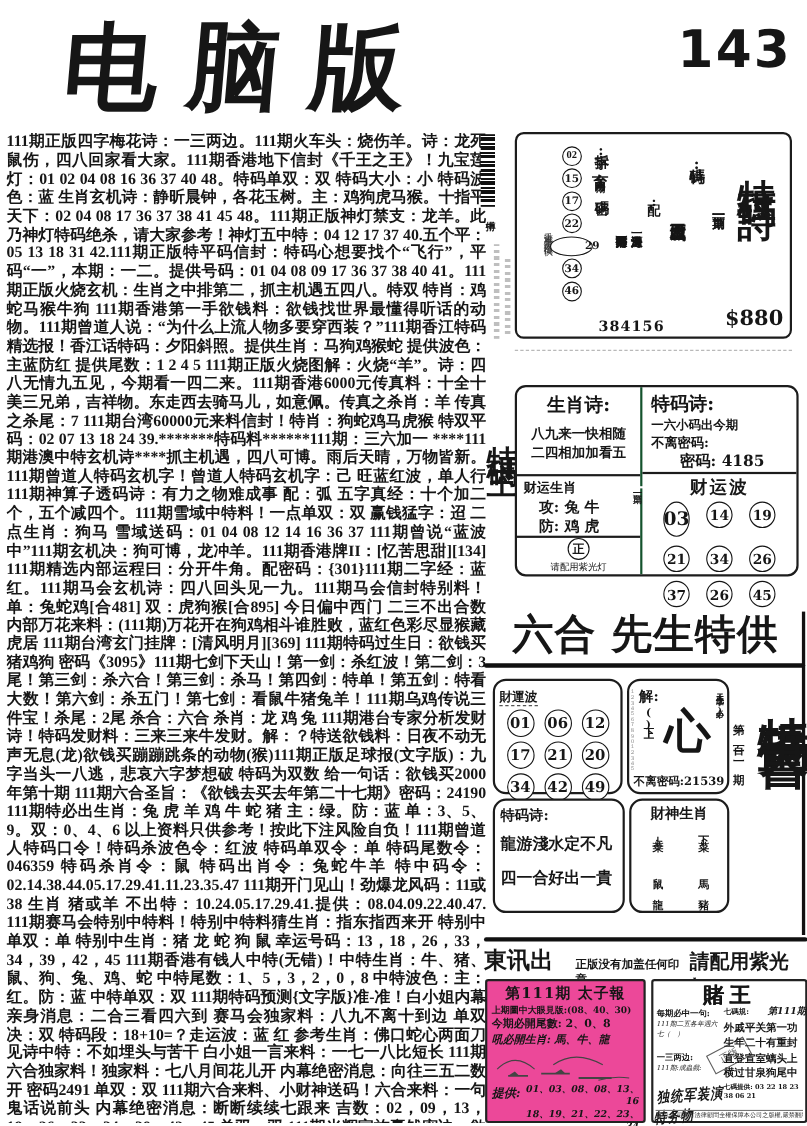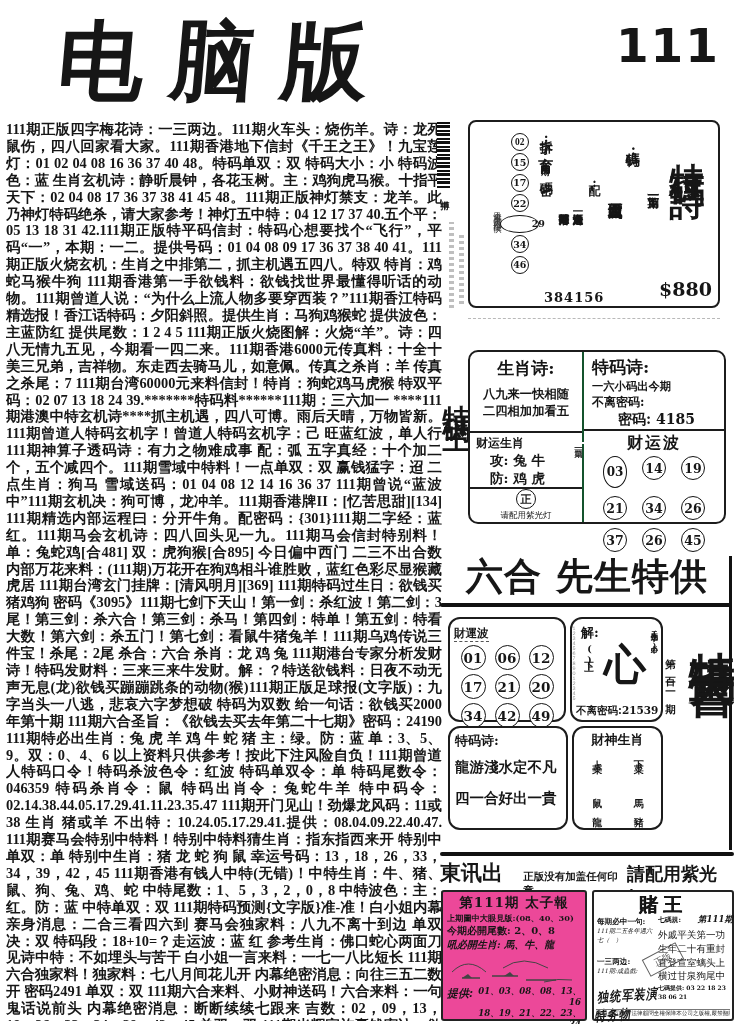--- a/index.html
+++ b/index.html
@@ -60,21 +60,21 @@
   .stamp-diag{position:absolute;left:50px;top:58px;width:36px;height:17px;border:1.5px solid #444;
               transform:rotate(-28deg);display:flex;align-items:center;justify-content:center;
               font-size:9px;color:#444;opacity:.85;}
 </style>
 </head>
 <body>
 
 <div id="page">
 
   <div class="abs cn-title">电脑版</div>
-  <div class="abs issue-num">111</div>
+  <div class="abs issue-num">143</div>
 
   <div class="abs left-col">111期正版四字梅花诗：一三两边。111期火车头：烧伤羊。诗：龙死鼠伤，四八回家看大家。111期香港地下信封《千王之王》！九宝莲灯：01 02 04 08 16 36 37 40 48。特码单双：双 特码大小：小 特码波色：蓝 生肖玄机诗：静昕晨钟，各花玉树。主：鸡狗虎马猴。十指平天下：02 04 08 17 36 37 38 41 45 48。111期正版神灯禁支：龙羊。此乃神灯特码绝杀，请大家参考！神灯五中特：04 12 17 37 40.五个平：05 13 18 31 42.111期正版特平码信封：特码心想要找个“飞行”，平码“一”，本期：一二。提供号码：01 04 08 09 17 36 37 38 40 41。111期正版火烧玄机：生肖之中排第二，抓主机遇五四八。特双 特肖：鸡蛇马猴牛狗 111期香港第一手欲钱料：欲钱找世界最懂得听话的动物。111期曾道人说：“为什么上流人物多要穿西装？”111期香江特码精选报！香江话特码：夕阳斜照。提供生肖：马狗鸡猴蛇 提供波色：主蓝防红 提供尾数：1 2 4 5 111期正版火烧图解：火烧“羊”。诗：四八无情九五见，今期看一四二来。111期香港6000元传真料：十全十美三兄弟，吉祥物。东走西去骑马儿，如意佩。传真之杀肖：羊 传真之杀尾：7 111期台湾60000元来料信封！特肖：狗蛇鸡马虎猴 特双平码：02 07 13 18 24 39.*******特码料******111期：三六加一 ****111期港澳中特玄机诗****抓主机遇，四八可博。雨后天晴，万物皆新。111期曾道人特码玄机字！曾道人特码玄机字：己 旺蓝红波，单人行 111期神算子透码诗：有力之物难成事 配：弧 五字真经：十个加二个，五个减四个。111期雪域中特料！一点单双：双 赢钱猛字：迢 二点生肖：狗马 雪域送码：01 04 08 12 14 16 36 37 111期曾说“蓝波中”111期玄机决：狗可博，龙冲羊。111期香港牌II：[忆苦思甜][134] 111期精选内部运程曰：分开牛角。配密码：{301}111期二字经：蓝红。111期马会玄机诗：四八回头见一九。111期马会信封特别料！单：兔蛇鸡[合481] 双：虎狗猴[合895] 今日偏中西门 二三不出合数 内部万花来料：(111期)万花开在狗鸡相斗谁胜败，蓝红色彩尽显猴藏虎居 111期台湾玄门挂牌：[清风明月][369] 111期特码过生日：欲钱买猪鸡狗 密码《3095》111期七剑下天山！第一剑：杀红波！第二剑：3尾！第三剑：杀六合！第三剑：杀马！第四剑：特单！第五剑：特看大数！第六剑：杀五门！第七剑：看鼠牛猪兔羊！111期乌鸡传说三件宝！杀尾：2尾 杀合：六合 杀肖：龙 鸡 兔 111期港台专家分析发财诗！特码发财料：三来三来牛发财。解：？特送欲钱料：日夜不动无声无息(龙)欲钱买蹦蹦跳条的动物(猴)111期正版足球报(文字版)：九字当头一八逃，悲哀六字梦想破 特码为双数 给一句话：欲钱买2000年第十期 111期六合圣旨：《欲钱去买去年第二十七期》密码：24190 111期特必出生肖：兔 虎 羊 鸡 牛 蛇 猪 主：绿。防：蓝 单：3、5、9。双：0、4、6 以上资料只供参考！按此下注风险自负！111期曾道人特码口令！特码杀波色令：红波 特码单双令：单 特码尾数令：046359 特码杀肖令：鼠 特码出肖令：兔蛇牛羊 特中码令：02.14.38.44.05.17.29.41.11.23.35.47 111期开门见山！劲爆龙风码：11或38 生肖 猪或羊 不出特：10.24.05.17.29.41.提供：08.04.09.22.40.47. 111期赛马会特别中特料！特别中特料猜生肖：指东指西来开 特别中单双：单 特别中生肖：猪 龙 蛇 狗 鼠 幸运号码：13，18，26，33，34，39，42，45 111期香港有钱人中特(无错)！中特生肖：牛、猪、鼠、狗、兔、鸡、蛇 中特尾数：1、5，3，2，0，8 中特波色：主：红。防：蓝 中特单双：双 111期特码预测{文字版}准-准！白小姐内幕亲身消息：二合三看四六到 赛马会独家料：八九不离十到边 单双决：双 特码段：18+10=？走运波：蓝 红 参考生肖：佛口蛇心两面刀 见诗中特：不如埋头与苦干 白小姐一言来料：一七一八比短长 111期六合独家料！独家料：七八月间花儿开 内幕绝密消息：向往三五二数开 密码2491 单双：双 111期六合来料、小财神送码！六合来料：一句鬼话说前头 内幕绝密消息：断断续续七跟来 吉数：02，09，13，18，26，33，34，39，42，45 单双：双 111期光辉家族赢钱密诀：欲钱去买龙蛇的生肖去看 主：蓝 防：绿。111期马会一句赢钱诀：要钱去找2001年第12期 111期香港中特圣旨：《欲钱买爱美的动物》密码387620 111期赛馬會总部提供《五点出码》准！曾道人说：马后羊前七跟九，特码开在五后来。来料：28虎+44猪=39鸡(开：？)111期特码爆一爆[一肖玄机]：四六分明把数算，三黄一白藏特码。</div>
 
   <div class="abs barcode"></div>
   <div class="abs v" style="left:438px;top:194px;font-size:9px;font-weight:700;">搏中</div>
   <div class="abs smudge" style="left:449px;top:222px;width:5px;height:86px;"></div>
   <div class="abs smudge" style="left:459px;top:232px;width:5px;height:72px;"></div>
 
   <div id="box1" class="box">
     <div class="col v" style="font-size:8.5px;letter-spacing:2px;padding-top:74px;margin-left:14px;color:#333;">香港馬會內部提供</div>
@@ -128,21 +128,21 @@
     <div class="rcol">
       <div class="cellline" style="height:80px;padding:4px 0 0 8px;box-sizing:border-box;">
         <div style="font-size:17px;font-weight:800;">特码诗:</div>
         <div style="font-size:11.3px;font-weight:700;">一六小码出今期</div>
         <div style="font-size:12px;font-weight:800;">不离密码:</div>
         <div style="font-size:14px;font-weight:800;padding-left:26px;">密码: 4185</div>
       </div>
       <div style="flex:1;padding-top:2px;">
         <div style="font-size:16px;font-weight:900;text-align:center;letter-spacing:2px;">财运波</div>
         <div class="grid3" style="margin-top:2px;">
-          <span class="circ" style="width:24px;height:32px;font-size:12px;">03</span>
+          <span class="circ" style="width:24px;height:32px;font-size:17px;">03</span>
           <span class="circ" style="width:24px;height:24px;font-size:12.5px;">14</span>
           <span class="circ" style="width:24px;height:24px;font-size:12.5px;">19</span>
           <span class="circ" style="width:24px;height:24px;font-size:12.5px;">21</span>
           <span class="circ" style="width:24px;height:24px;font-size:12.5px;">34</span>
           <span class="circ" style="width:24px;height:24px;font-size:12.5px;">26</span>
           <span class="circ" style="width:24px;height:24px;font-size:12.5px;">37</span>
           <span class="circ" style="width:24px;height:24px;font-size:12.5px;">26</span>
           <span class="circ" style="width:24px;height:24px;font-size:12.5px;">45</span>
         </div>
       </div>
@@ -230,21 +230,21 @@
       <div style="font-size:7.6px;font-weight:900;margin-top:12px;">一三两边:</div>
       <div class="hand" style="font-size:6.2px;">111期:成蟲戲:</div>
       <div class="distort" style="font-size:11px;font-weight:900;margin-top:14px;">独统军装演特务物</div>
     </div>
     <div class="stamp-diag">正版</div>
     <div class="abs" style="left:64px;top:22px;width:75px;">
       <div style="display:flex;justify-content:space-between;align-items:baseline;">
         <span style="font-size:6.8px;font-weight:700;">七碼規:</span>
         <span class="hand" style="font-size:8.6px;font-weight:800;">第111期</span>
       </div>
-      <div style="font-size:9.6px;font-weight:400;line-height:13.8px;margin-top:2px;">
+      <div style="font-size:9.6px;font-weight:700;line-height:13.8px;margin-top:2px;">
         <div>外戚平关第一功</div>
         <div>生年二十有重封</div>
         <div>直登宣室螭头上</div>
         <div>横过甘泉狗尾中</div>
       </div>
       <div style="font-size:6px;font-weight:700;margin-top:1px;">七碼提供: 03 22 18 23 38 06 21</div>
     </div>
     <div class="abs" style="left:2px;right:2px;bottom:1px;font-size:5.6px;color:#2a2a2a;border-top:0.8px solid #777;white-space:nowrap;overflow:hidden;">聲明:本司各方法律顧問全權保障本公司之版權,嚴禁翻版盜印</div>
   </div>
 

